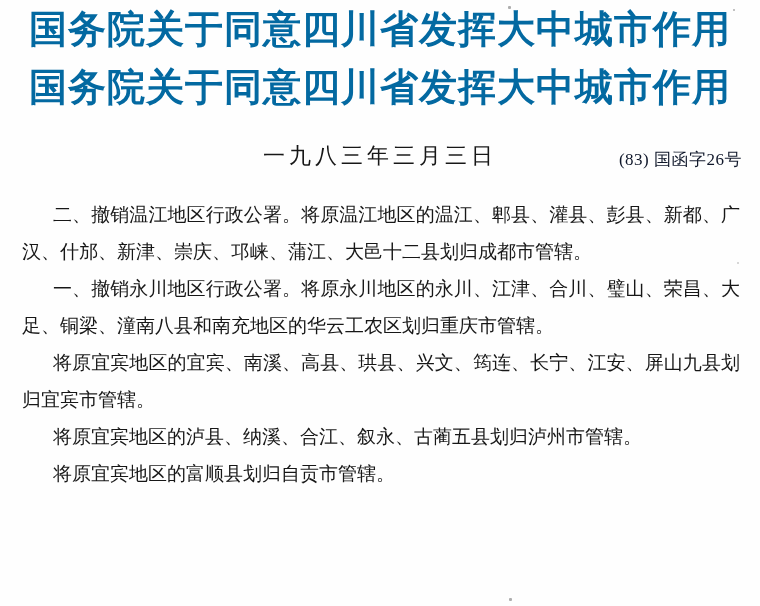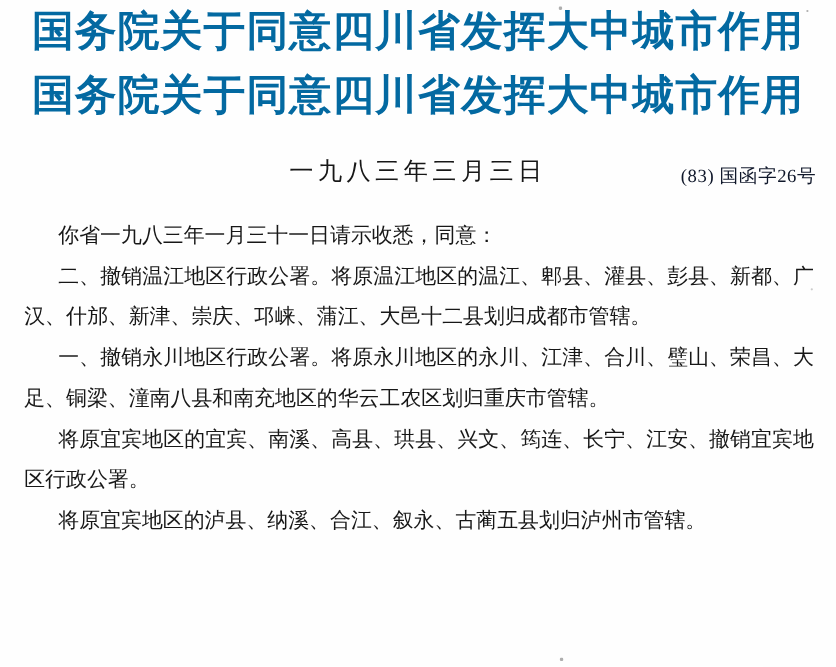--- a/index.html
+++ b/index.html
@@ -80,25 +80,25 @@
     <div>国务院关于同意四川省发挥大中城市作用</div>
     <div>国务院关于同意四川省发挥大中城市作用</div>
   </div>
 
   <div class="date-row">
     <div class="doc-date">一九八三年三月三日</div>
     <div class="doc-number">(83) 国函字26号</div>
   </div>
 
   <div class="doc-body">
-      <p>你省一九八三年一月三十一日请示收悉，同意：</p>
       <p>二、撤销温江地区行政公署。将原温江地区的温江、郫县、灌县、彭县、新都、广汉、什邡、新津、崇庆、邛崃、蒲江、大邑十二县划归成都市管辖。</p>
       <p>一、撤销永川地区行政公署。将原永川地区的永川、江津、合川、璧山、荣昌、大足、铜梁、潼南八县和南充地区的华云工农区划归重庆市管辖。</p>
-      <p>将原宜宾地区的宜宾、南溪、高县、珙县、兴文、筠连、长宁、江安、撤销宜宾地区行政公署。</p>
+      <p>将原宜宾地区的宜宾、南溪、高县、珙县、兴文、筠连、长宁、江安、屏山九县划归宜宾市管辖。</p>
       <p>将原宜宾地区的泸县、纳溪、合江、叙永、古蔺五县划归泸州市管辖。</p>
+      <p>将原宜宾地区的富顺县划归自贡市管辖。</p>
     </div>
 
   <div class="speckle s1"></div>
   <div class="speckle s2"></div>
   <div class="speckle s3"></div>
   <div class="speckle s4"></div>
 
 </div>
 
 </body></html>

